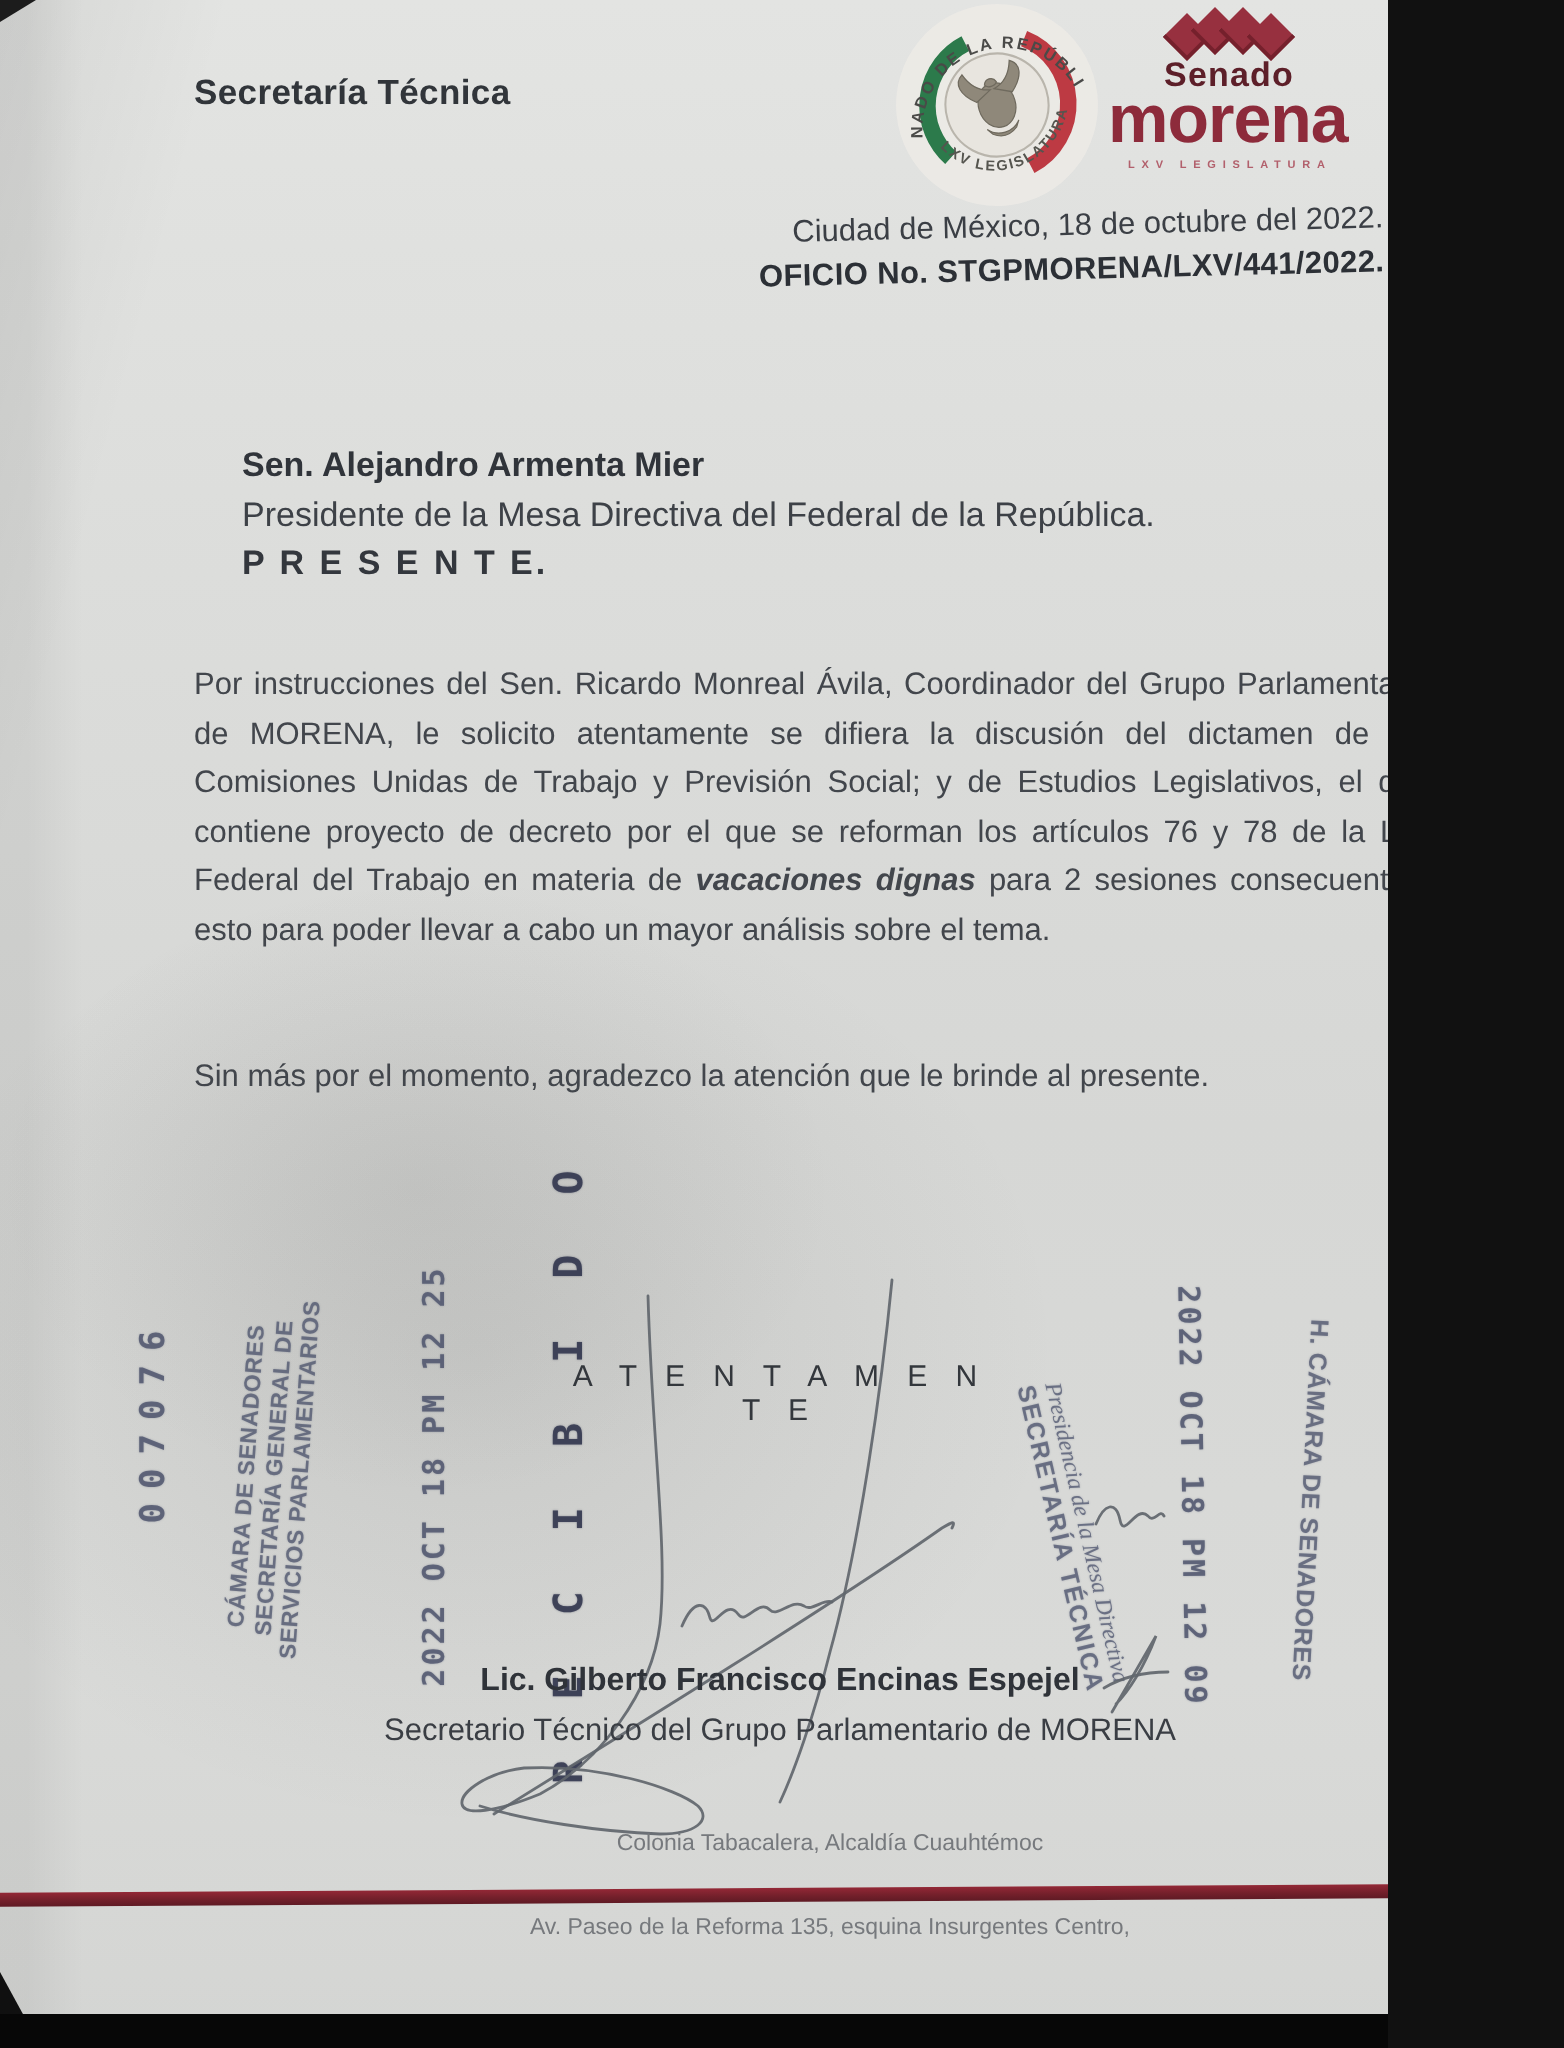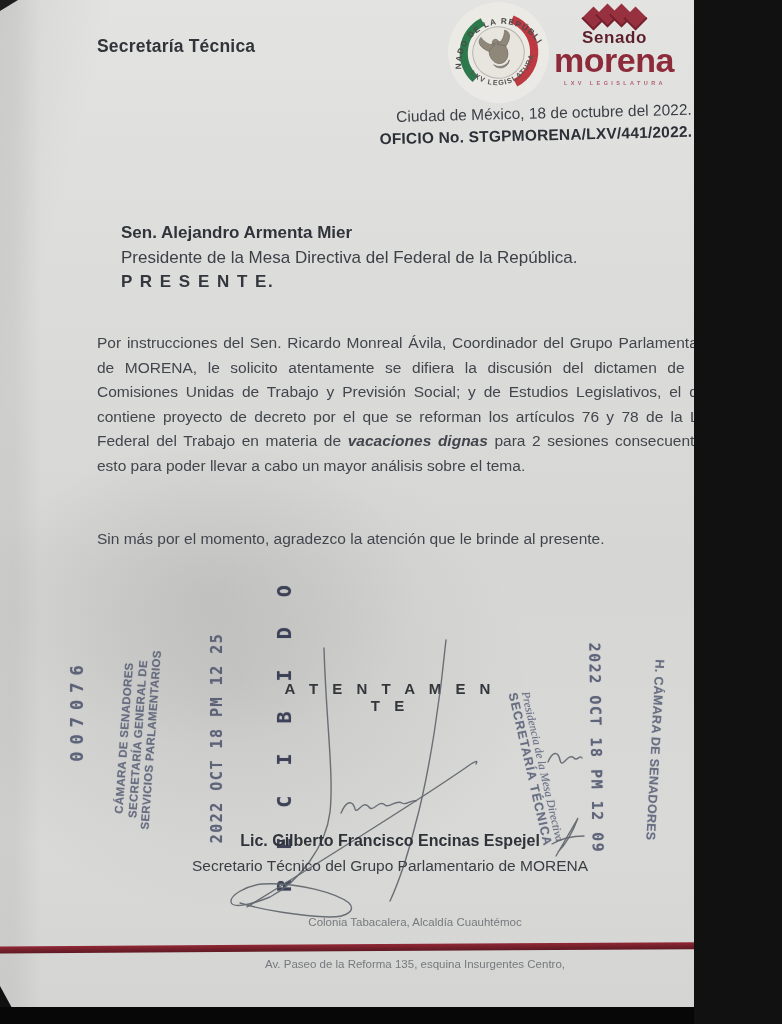--- a/index.html
+++ b/index.html
@@ -47,21 +47,21 @@
   .left-office{left:138px;top:739px;transform:translate(-50%,-50%) rotate(-86deg);text-align:center;font-size:11.5px;font-weight:bold;line-height:13.5px;letter-spacing:.3px;color:rgba(88,94,116,0.8);text-shadow:0 0 1px rgba(88,94,116,0.4);}
   .left-datetime{left:217px;top:738px;transform:translate(-50%,-50%) rotate(-90deg);font-size:15px;letter-spacing:1.5px;}
   .received{left:284px;top:734px;transform:translate(-50%,-50%) rotate(-90deg);font-size:20px;letter-spacing:9px;color:rgba(55,60,82,0.92);text-shadow:0 0 1px rgba(55,60,82,0.5);}
   .right-office{left:536px;top:768px;transform:translate(-50%,-50%) rotate(77deg);text-align:center;color:rgba(88,94,118,0.8);text-shadow:0 0 1px rgba(88,94,118,0.4);}
   .right-office .l1{font-family:"Liberation Serif", serif;font-style:italic;font-size:11.5px;}
   .right-office .l2{font-size:12.5px;font-weight:bold;letter-spacing:1px;}
   .right-datetime{left:596px;top:748px;transform:translate(-50%,-50%) rotate(89deg);font-size:15px;letter-spacing:1.5px;}
   .right-chamber{left:655px;top:750px;transform:translate(-50%,-50%) rotate(93deg);font-size:12.5px;font-weight:bold;letter-spacing:.3px;color:rgba(90,96,118,0.82);text-shadow:0 0 1px rgba(90,96,118,0.4);}
   .right-folio{left:728px;top:779px;transform:translate(-50%,-50%) rotate(90deg);font-size:17px;letter-spacing:7px;}
   
-  .atentamente{left:280px;top:680px;width:220px;text-align:center;font-size:15px;font-weight:bold;letter-spacing:5px;color:#33373c;}
+  .atentamente{left:280px;top:680px;width:220px;text-align:center;font-size:15px;font-weight:normal;letter-spacing:5px;color:#33373c;}
   .signame{left:155px;top:832px;width:470px;text-align:center;font-size:16px;font-weight:bold;color:#2f3339;}
   .sigtitle{left:140px;top:857px;width:500px;text-align:center;font-size:15.5px;color:#3a3e44;}
   .sig-svg{left:200px;top:600px;width:420px;height:340px;}
   .sig-svg path{fill:none;stroke:#61666c;stroke-width:1.4;stroke-linecap:round;opacity:.92;}
   
   .footer-bar{left:-4px;top:944px;width:790px;height:7px;transform:rotate(-0.35deg);background:linear-gradient(180deg,#932836 0%,#74202b 55%,#5f1a24 100%);}
   .addr{left:0;width:782px;text-align:center;font-size:11.5px;color:#76797d;padding-left:24px;}
   .addr1{top:958px;}
   .addr2{top:916px;text-align:center;}
   .black-bar{left:0;top:1007px;width:782px;height:17px;background:#070707;}

